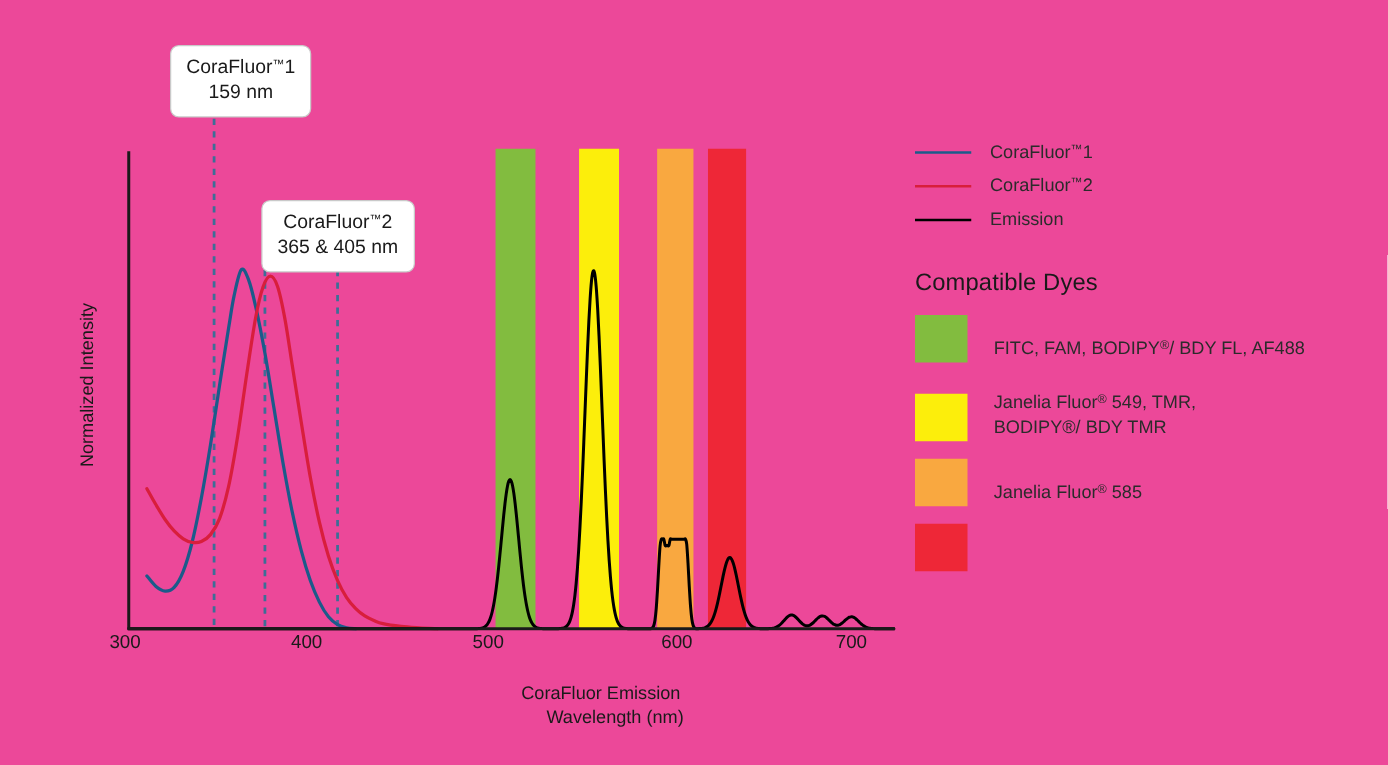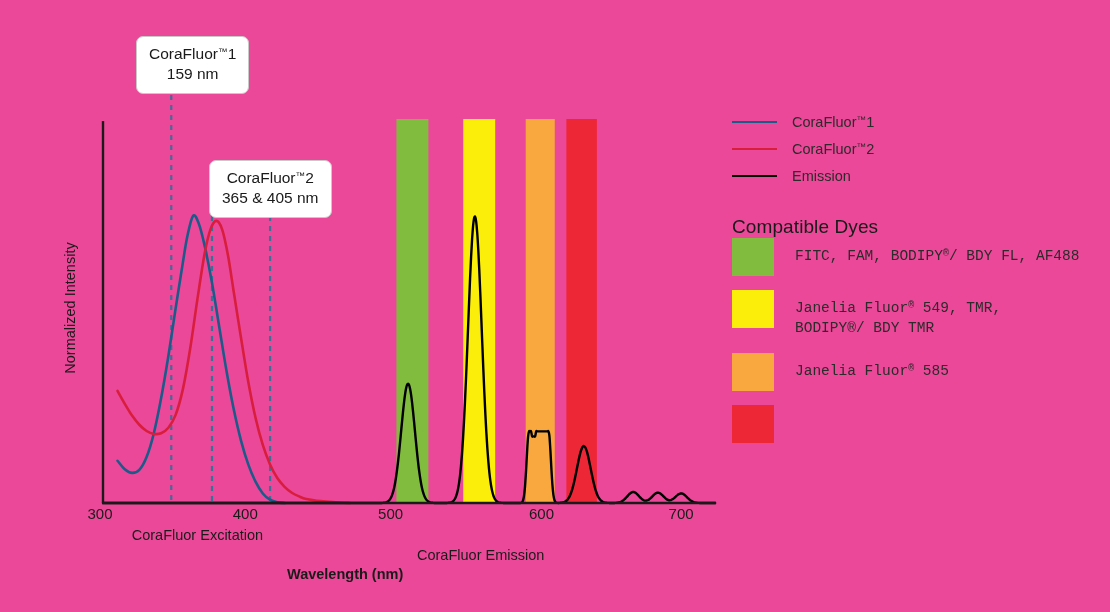--- a/index.html
+++ b/index.html
@@ -57,21 +57,21 @@
     font-size: 14.5px;
     color: #1a1a1a;
     text-align: center;
     white-space: nowrap;
   }
   #x-axis-title {
     position: absolute;
     font-size: 14.5px;
     color: #1a1a1a;
     left: 287px; top: 566px;
-    width: 260px; text-align: left; font-weight: bold;
+    width: 260px; text-align: right;
   }
   #y-axis-title {
     position: absolute;
     font-size: 14.5px;
     color: #1a1a1a;
     left: -20px; top: 300px;
     width: 180px; text-align: center;
     transform: rotate(-90deg);
     transform-origin: center center;
   }
@@ -97,28 +97,28 @@
   .series-label {
     font-size: 14.5px;
     color: #2b2b2b;
     white-space: nowrap;
   }
 
   #dyes-title {
     font-size: 19px;
     color: #1a1a1a;
     margin-top: 27px;
+    margin-bottom: 14px;
     letter-spacing: .1px;
   }
   .dye-row {
     display: flex;
-    align-items: flex-start;
+    align-items: flex-end;
     margin-bottom: 14px;
     min-height: 38px;
-    font-family: Liberation Mono, monospace;
   }
   .dye-swatch {
     width: 42px; height: 38px;
     flex: 0 0 42px;
     margin-right: 21px;
   }
   .dye-label {
     font-size: 14.5px;
     color: #2b2b2b;
     line-height: 1.36;
@@ -158,21 +158,20 @@
     <span><span>CoraFluor</span><span class="tm">™</span><span>2</span></span>
     <span class="ln2">365 &amp; 405 nm</span>
   </div>
 
   <div class="axis-tick" style="left: 87.5261px; top: 505px;">300</div>
   <div class="axis-tick" style="left: 232.787px; top: 505px;">400</div>
   <div class="axis-tick" style="left: 378.047px; top: 505px;">500</div>
   <div class="axis-tick" style="left: 529px; top: 505px;">600</div>
   <div class="axis-tick" style="left: 668.569px; top: 505px;">700</div>
 
-  <div class="sub-label" id="sub-exc" style="left: 107.419px; top: 527px; width: 180px;">CoraFluor Excitation</div>
   <div class="sub-label" id="sub-emi" style="left: 390.678px; top: 547px; width: 180px;">CoraFluor Emission</div>
 
   <div id="x-axis-title">Wavelength (nm)</div>
   <div id="y-axis-title">Normalized Intensity</div>
 
   <div id="legend">
     <div id="series-legend">
         <div class="series-row">
           <div class="series-swatch" style="border-top-color: rgb(27, 91, 138);"></div>
           <div class="series-label"><span>CoraFluor</span><span class="tm">™</span><span>1</span></div>

